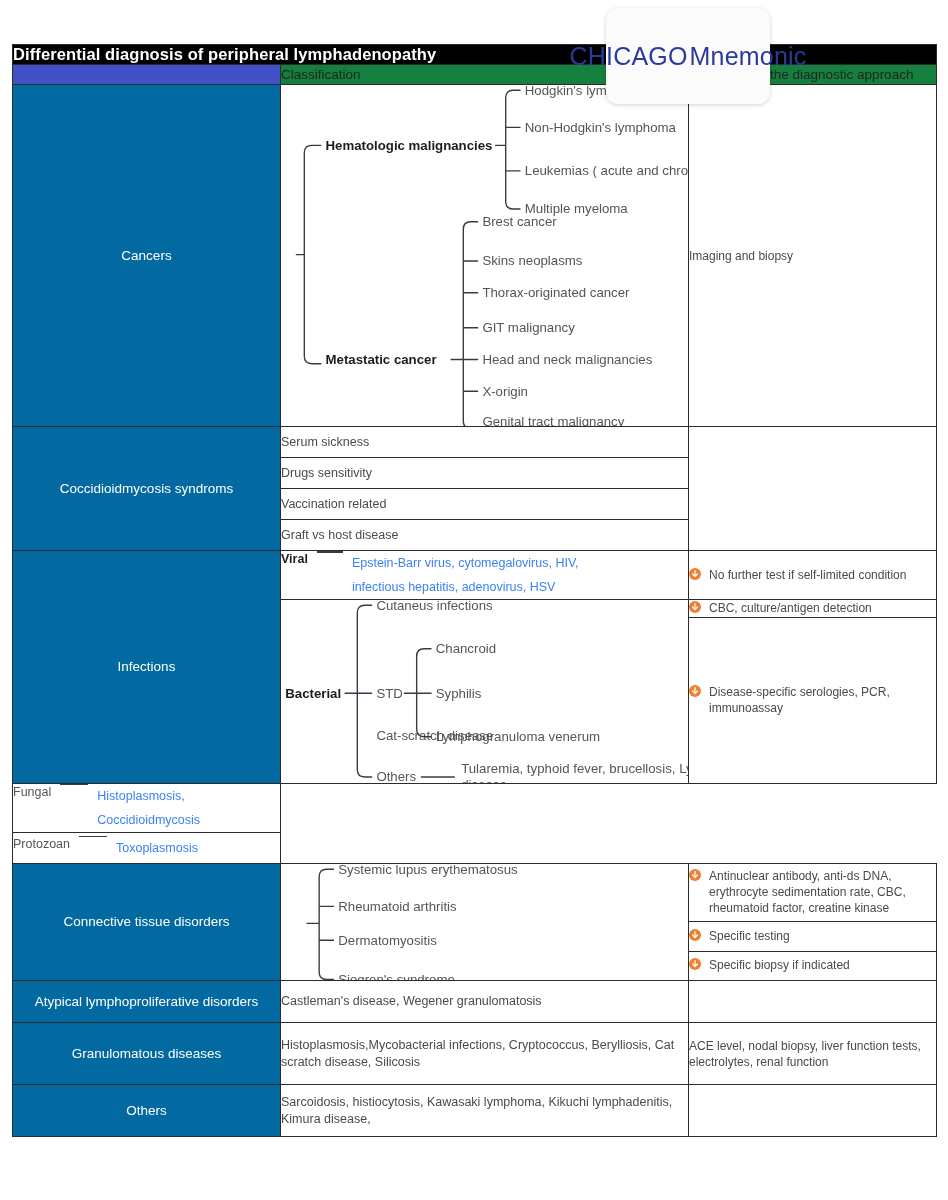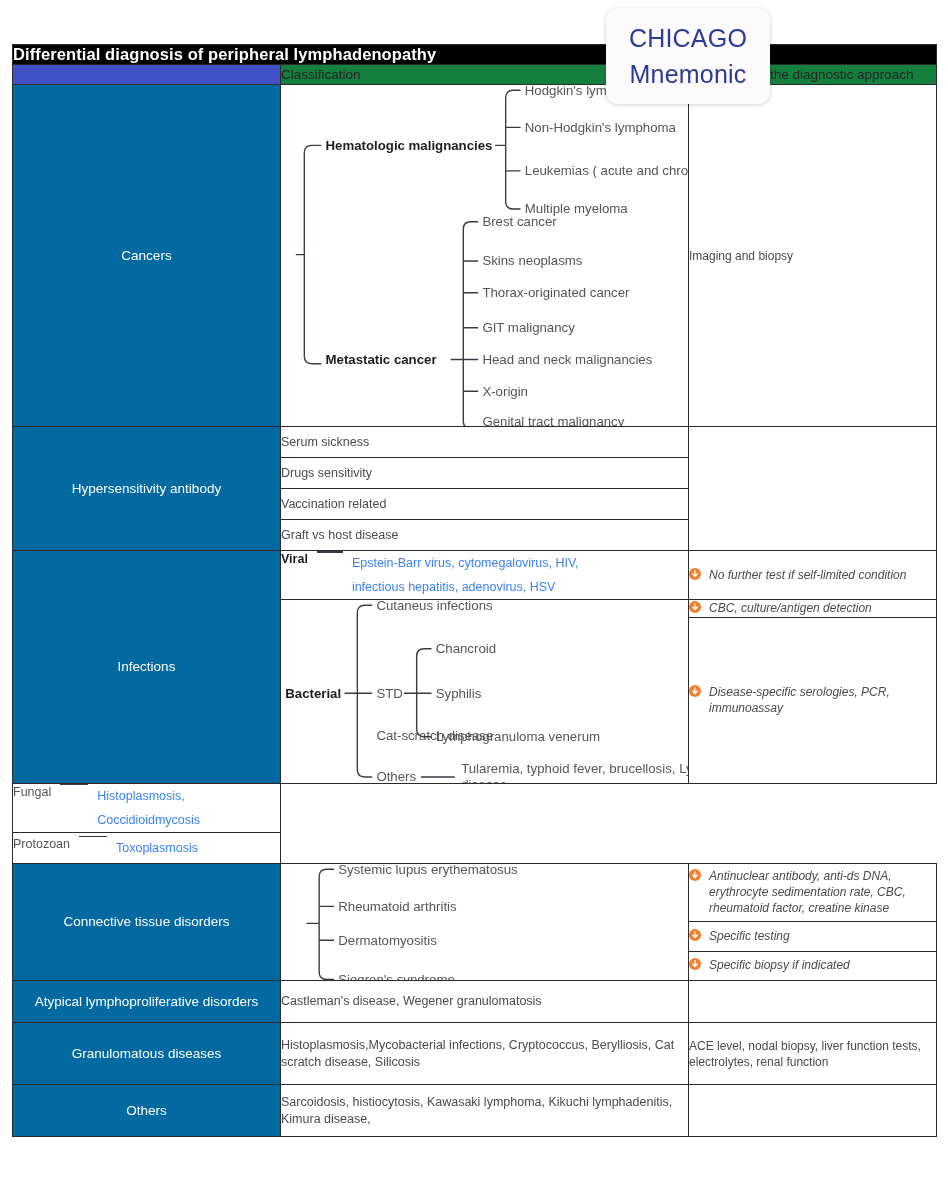--- a/index.html
+++ b/index.html
@@ -21,21 +21,21 @@
     position: absolute;
     left: 606px;
     top: 8px;
     width: 164px;
     height: 96px;
     background: #fbfbfb;
     border-radius: 12px;
     box-shadow: 0 1px 4px rgba(0,0,0,0.18);
     z-index: 20;
     display: flex;
-    flex-direction: column;
+    flex-direction: row;
     align-items: center;
     justify-content: center;
     gap: 2px;
   }
   .badge-line {
     color: #2b3a98;
     font-size: 25px;
     line-height: 34px;
     letter-spacing: .2px;
     white-space: nowrap;
@@ -92,21 +92,21 @@
 
   .kp {
     background: #ffffff;
     color: #4a4a4a;
     font-size: 12px;
     line-height: 16px;
     padding: 10px 12px;
   }
 
   
-  .kp-row { display: flex; align-items: flex-start; gap: 8px; font-style: italic; }
+  .kp-row { display: flex; align-items: flex-start; gap: 8px; }
   .kp-ico { flex: 0 0 auto; margin-top: 1px; }
   .kp-txt { flex: 1 1 auto; }
 
   
   .tree-wrap { position: relative; width: 100%; }
   .tree-wrap svg { display: block; width: 100%; }
   .tsvg text { font-family: "Liberation Sans", sans-serif; fill: #555555; }
   .tsvg text.bold { fill: #1d1d1d; font-weight: bold; }
   .tsvg path, .tsvg line { stroke: #3a3a46; stroke-width: 1.3; fill: none; }
 
@@ -172,21 +172,21 @@
             <text x="190" y="322" font-size="12.5">Genital tract malignancy</text>
           </svg>
         </div>
       </td>
       <td class="kp center-v">
         <span>Imaging and biopsy</span>
       </td>
     </tr>
 
     <tr>
-      <td class="rowlabel" rowspan="4">Hypersensitivity antibody</td>
+      <td class="rowlabel" rowspan="4">Coccidioidmycosis syndroms</td>
       <td class="cell" style="height:31px">Serum sickness</td>
       <td class="kp" rowspan="4"></td>
     </tr>
     <tr>
       <td class="cell" style="height:31px">Drugs sensitivity</td>
     </tr>
     <tr>
       <td class="cell" style="height:31px">Vaccination related</td>
     </tr>
     <tr>

